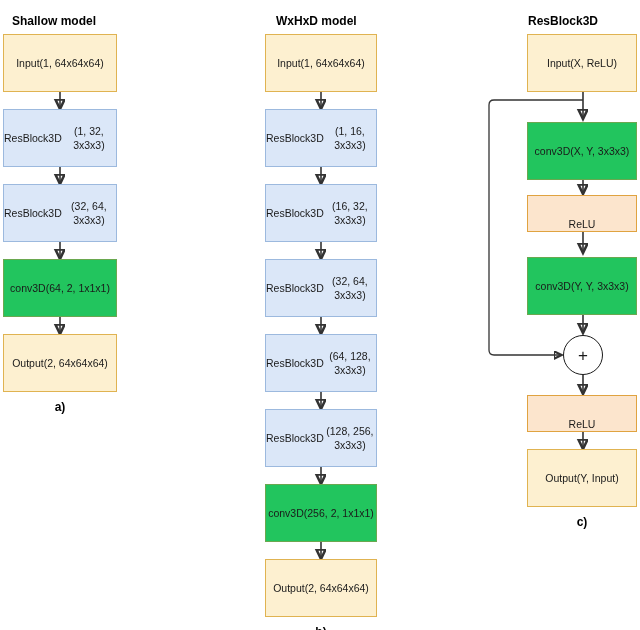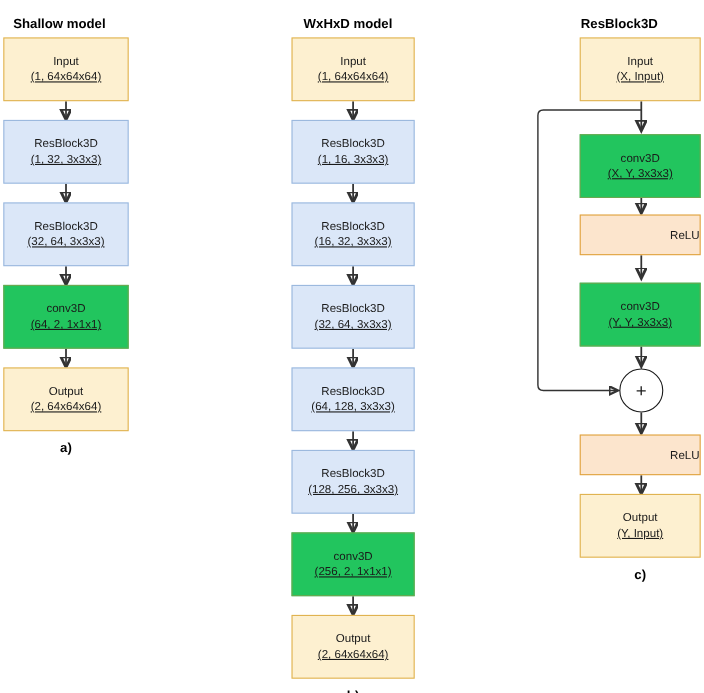--- a/index.html
+++ b/index.html
@@ -33,32 +33,31 @@
     font-size: 12px;
     font-weight: bold;
     color: #000000;
     text-align: center;
     white-space: nowrap;
   }
   .node {
     position: absolute;
     box-sizing: border-box;
     display: flex;
-    flex-direction: column;
     align-items: center;
     justify-content: center;
     font-size: 10.5px;
     line-height: 14px;
     color: #1a1a1a;
     text-align: center;
     border-width: 1px;
     border-style: solid;
   }
   .node .l1 { display: block; }
-  .node .l2 { display: block; text-decoration: underline; }
+  .node .l2 { display: block; }
   .node.yellow {
     background: #fdf0d0;
     border-color: #e0b351;
   }
   .node.blue {
     background: #dbe7f8;
     border-color: #9cb9de;
   }
   .node.green {
     background: #22c55e;
@@ -188,21 +187,21 @@
     <span class="l2">(256, 2, 1x1x1)</span>
   </div>
   <div class="node yellow" style="left:265px; top:547px; width:112px; height:58px;">
     <span class="l1">Output</span>
     <span class="l2">(2, 64x64x64)</span>
   </div>
   <div class="panel-label" style="left:265px; top:613px; width:112px;">b)</div>
 
   <div class="node yellow" style="left:527px; top:22px; width:110px; height:58px;">
     <span class="l1">Input</span>
-    <span class="l2">(X, Input)</span>
+    <span class="l2">(X, ReLU)</span>
   </div>
   <div class="node green" style="left:527px; top:110px; width:110px; height:58px;">
     <span class="l1">conv3D</span>
     <span class="l2">(X, Y, 3x3x3)</span>
   </div>
   <div class="node peach" style="left:527px; top:183px; width:110px; height:37px;">
     <span class="l1">ReLU</span>
   </div>
   <div class="node green" style="left:527px; top:245px; width:110px; height:58px;">
     <span class="l1">conv3D</span>

